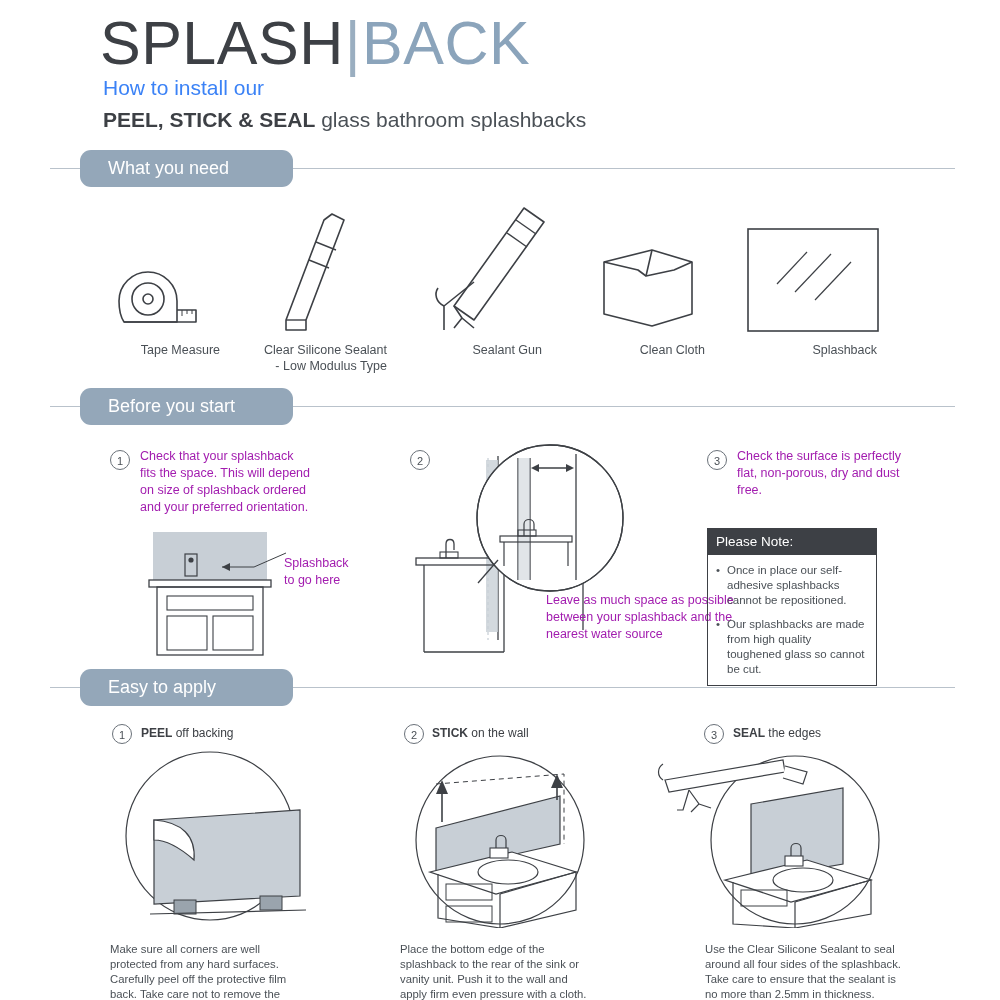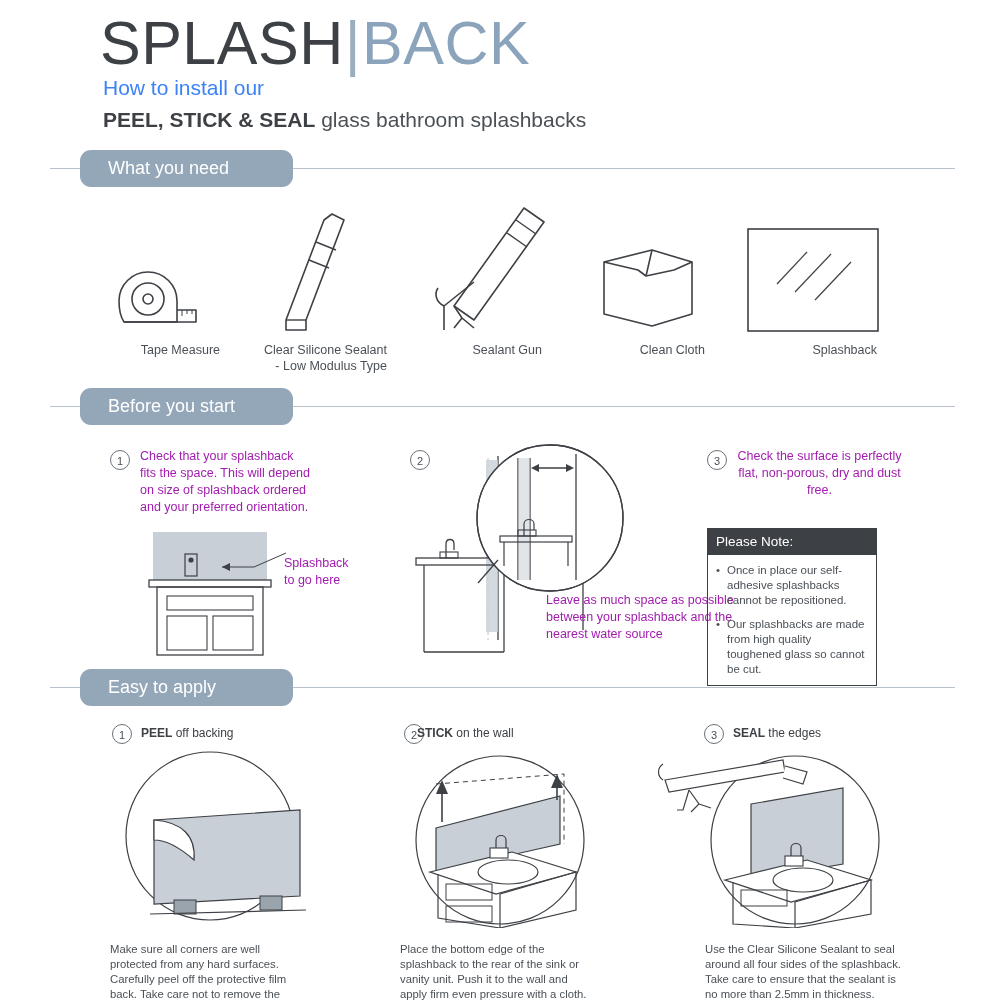--- a/index.html
+++ b/index.html
@@ -297,21 +297,21 @@
       <rect x="100" y="96" width="72" height="6" fill="none" stroke="#3d4045" stroke-width="1.2"></rect>
       <path d="M124 96 L124 84 C124 78 134 78 134 84 L134 90" fill="none" stroke="#3d4045" stroke-width="1.2"></path>
       <rect x="118" y="90" width="18" height="6" fill="none" stroke="#3d4045" stroke-width="1.1"></rect>
       <line x1="104" y1="102" x2="104" y2="126" stroke="#3d4045" stroke-width="1.2"></line>
       <line x1="168" y1="102" x2="168" y2="126" stroke="#3d4045" stroke-width="1.2"></line>
     </svg>
   </div>
   <div class="steptext" style="left:500px; top:592px; width:192px;margin-left:46px;">Leave as much space as possible between your splashback and the nearest water source</div>
 
   <div class="num" style="left:707px; top:450px;">3</div>
-  <div class="steptext" style="left:737px; top:448px; width:165px;text-align:center;">Check the surface is perfectly flat, non-porous, dry and dust free.</div>
+  <div class="steptext" style="left:737px; top:448px; width:165px;">Check the surface is perfectly flat, non-porous, dry and dust free.</div>
 
   <div class="note">
     <div class="note-title">Please Note:</div>
     <div class="note-body">
       <ul>
         <li>Once in place our self-adhesive splashbacks cannot be repositioned.</li>
         <li>Our splashbacks are made from high quality toughened glass so cannot be cut.</li>
       </ul>
     </div>
   </div>
@@ -330,21 +330,21 @@
       <polygon points="44,72 190,62 190,148 44,156" fill="#c8cfd6" stroke="#3d4045" stroke-width="1.2"></polygon>
       <path d="M44 72 C72 74 86 88 84 112 C68 98 56 92 44 92 Z" fill="#ffffff" stroke="#3d4045" stroke-width="1.2"></path>
       <rect x="64" y="152" width="22" height="14" fill="#9aa4ad" stroke="#3d4045" stroke-width="1"></rect>
       <rect x="150" y="148" width="22" height="14" fill="#9aa4ad" stroke="#3d4045" stroke-width="1"></rect>
       <line x1="40" y1="166" x2="196" y2="162" stroke="#3d4045" stroke-width="1.2"></line>
     </svg>
   </div>
   <div class="bodytext" style="left:110px; top:942px; width:192px;">Make sure all corners are well protected from any hard surfaces. Carefully peel off the protective film back. Take care not to remove the self-adhesive backing.</div>
 
   <div class="num" style="left:404px; top:724px;">2</div>
-  <div class="stephead" style="left:417px; top:726px;">
+  <div class="stephead" style="left:432px; top:726px;">
     <b>STICK</b><span> on the wall</span>
   </div>
 
   <div class="svgholder" style="left:400px; top:748px;">
     <svg width="200" height="180" viewBox="0 0 200 180">
       <circle cx="100" cy="92" r="84" fill="none" stroke="#3d4045" stroke-width="1.2"></circle>
 
       <path d="M36 36 L164 26 L164 96" fill="none" stroke="#3d4045" stroke-width="1" stroke-dasharray="5,4"></path>
 
       <polygon points="36,80 160,48 160,96 36,124" fill="#c8cfd6" stroke="#3d4045" stroke-width="1.2"></polygon>

